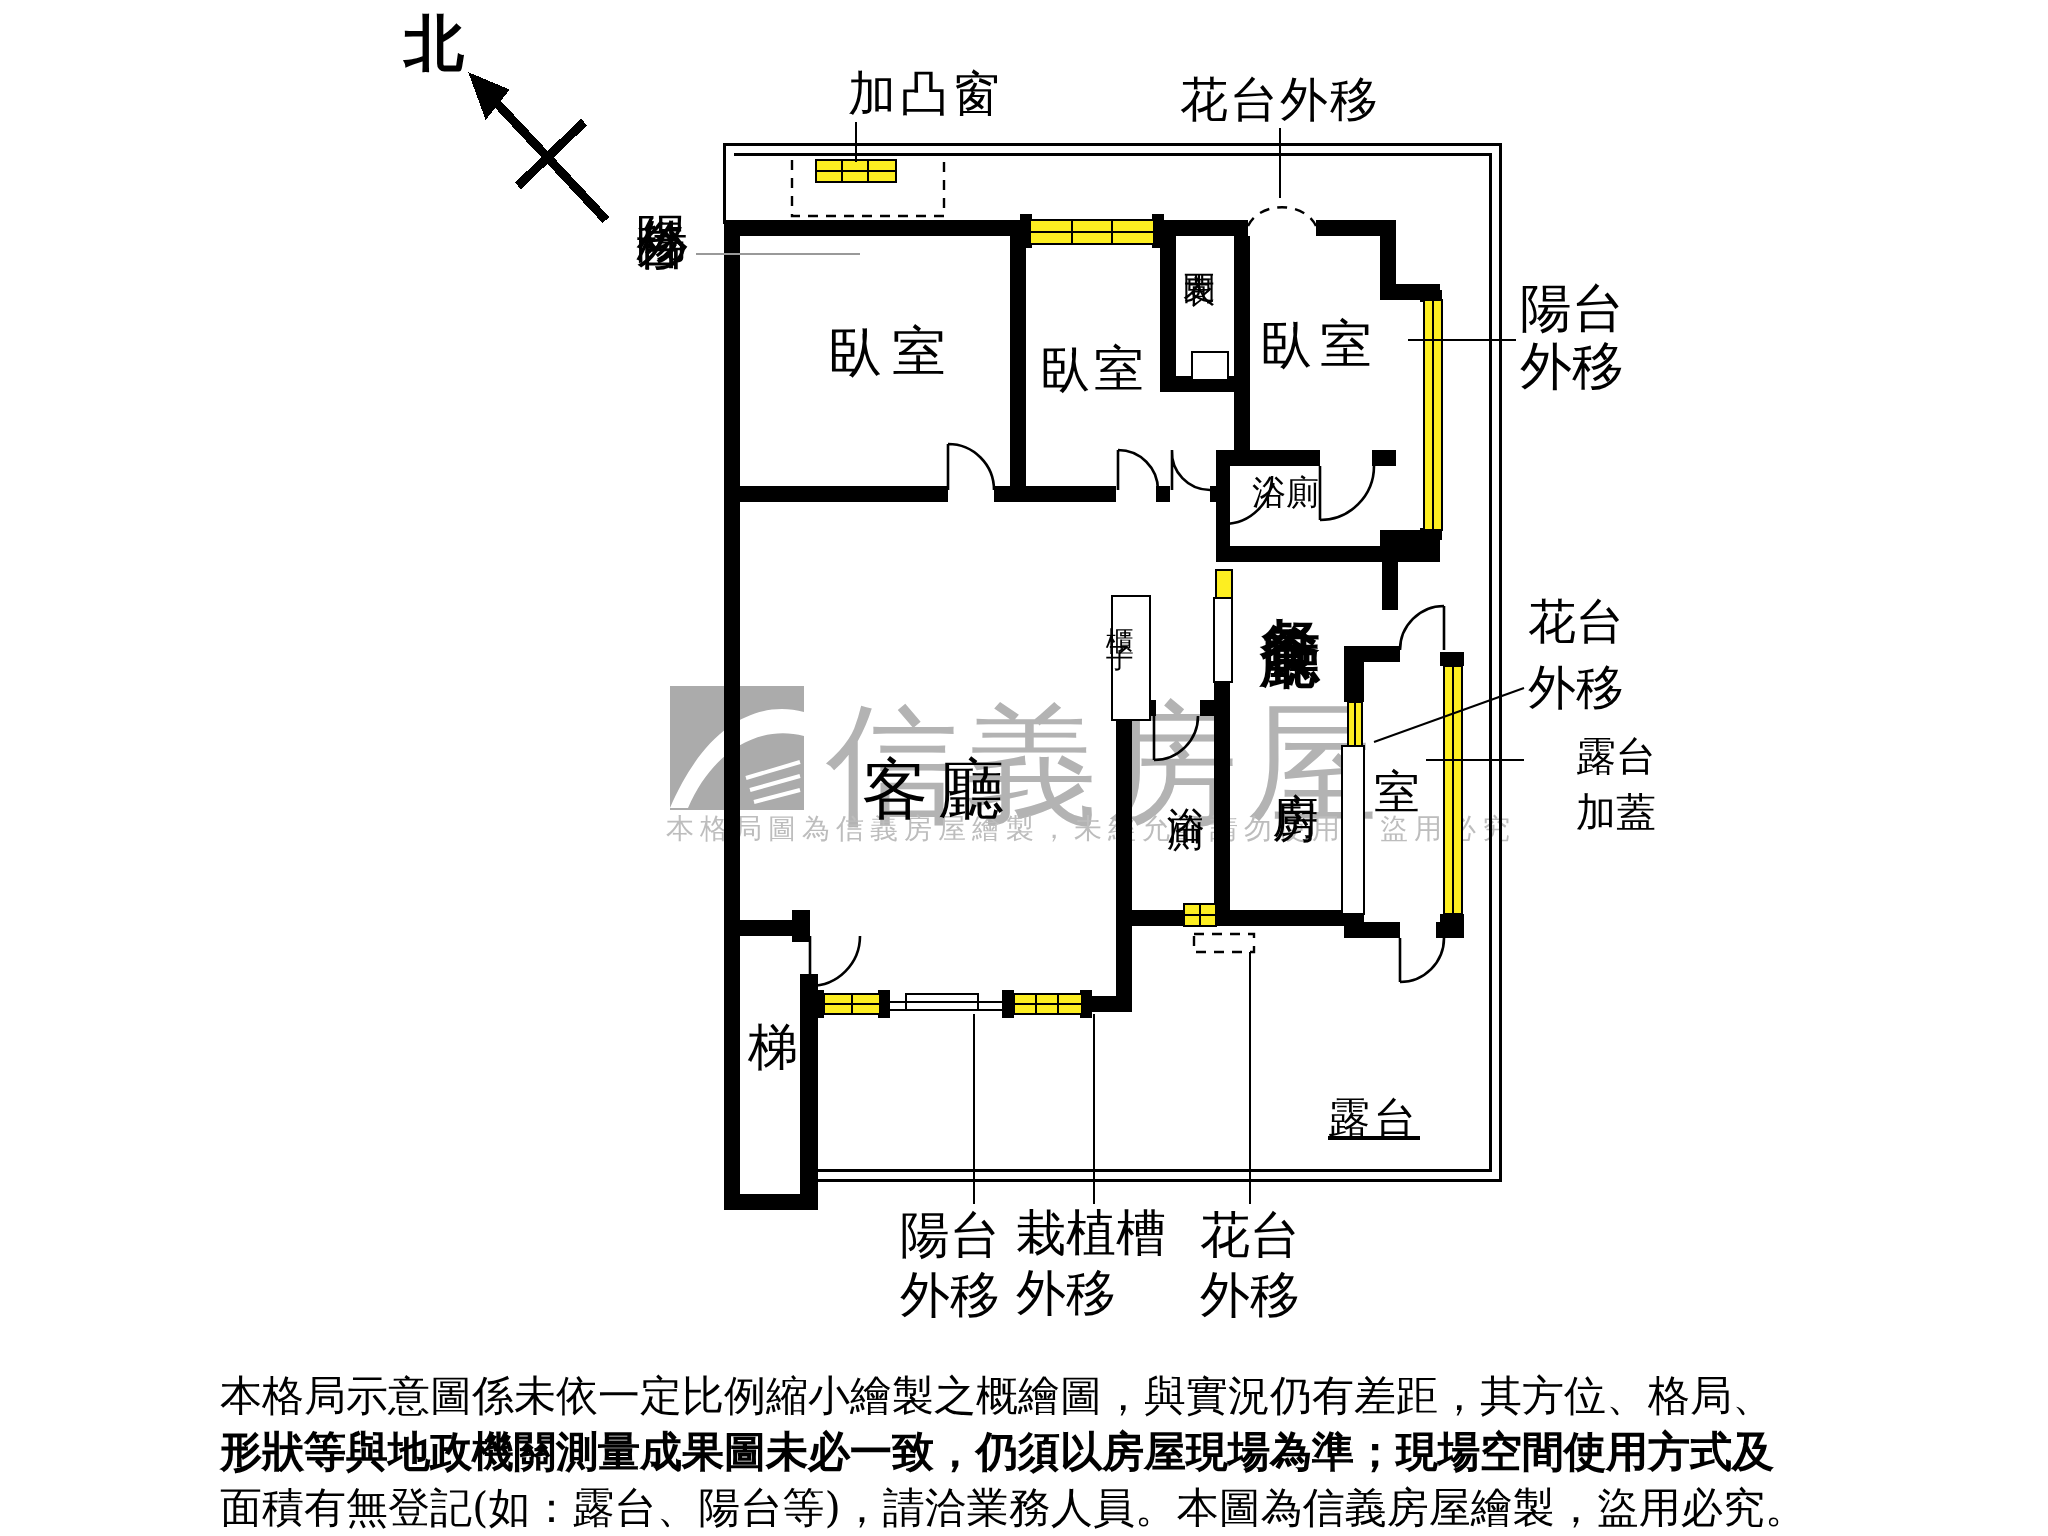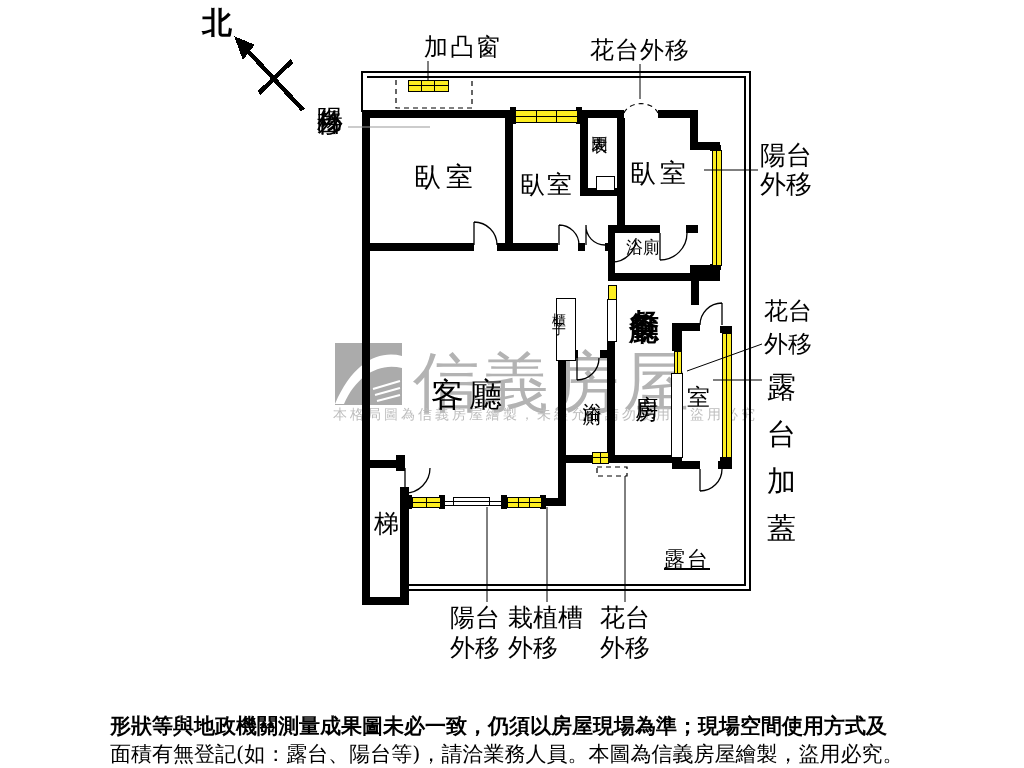--- a/index.html
+++ b/index.html
@@ -194,26 +194,27 @@
   <div class="lbl v" style="left:628px;top:284px;font-size:30px;font-weight:600;height:76px;letter-spacing:4px;">餐廳</div>
   <div class="lbl v" style="left:634px;top:377px;font-size:23px;height:54px;letter-spacing:2px;">廚房</div>
   <div class="lbl v" style="left:582px;top:388px;font-size:19px;height:48px;letter-spacing:2px;">浴廁</div>
   <div class="lbl v" style="left:551px;top:302px;font-size:14px;height:58px;letter-spacing:10px;">櫃子</div>
 
   <div class="lbl" style="left:431px;top:377px;font-size:33px;letter-spacing:5px;">客廳</div>
 
   <div class="lbl" style="left:687px;top:385px;font-size:23px;">室</div>
 
   <div class="lbl wrap" style="left:764px;top:295px;width:54px;font-size:24px;line-height:33px;">花台外移</div>
-  <div class="lbl wrap" style="left:767px;top:364px;width:54px;font-size:29px;line-height:47px;">露台加蓋</div>
+  <div class="lbl wrap" style="left:788px;top:364px;width:54px;font-size:20px;line-height:28px;">露台加蓋</div>
 
   <div class="lbl" style="left:374px;top:510px;font-size:25px;">梯</div>
 
   <div class="lbl" style="left:664px;top:548px;font-size:21px;letter-spacing:2px;text-decoration:underline;">露台</div>
 
   <div class="lbl wrap" style="left:450px;top:603px;width:54px;font-size:25px;line-height:30px;">陽台外移</div>
   <div class="lbl wrap" style="left:508px;top:603px;width:80px;font-size:25px;line-height:30px;font-family:Liberation Serif, serif;">栽植槽外移</div>
   <div class="lbl wrap" style="left:600px;top:603px;width:54px;font-size:25px;line-height:30px;">花台外移</div>
 
+  <div class="disc" style="left:110px;top:684px;font-size:21px;">本格局示意圖係未依一定比例縮小繪製之概繪圖，與實況仍有差距，其方位、格局、</div>
   <div class="disc" style="left:110px;top:712px;font-size:21px;font-weight:bold;">形狀等與地政機關測量成果圖未必一致，仍須以房屋現場為準；現場空間使用方式及</div>
   <div class="disc" style="left:110px;top:740px;font-size:21px;">面積有無登記(如：露台、陽台等)，請洽業務人員。本圖為信義房屋繪製，盜用必究。</div>
 
 </div>
 
 </body></html>

